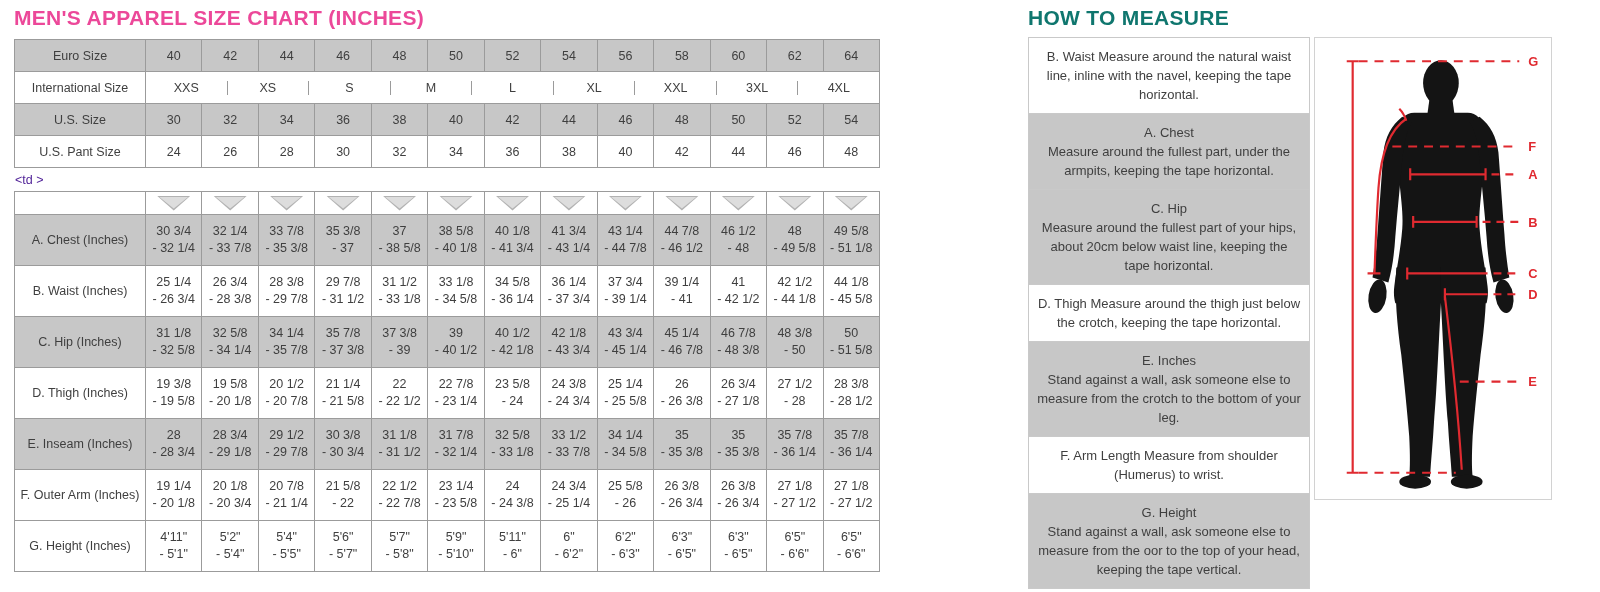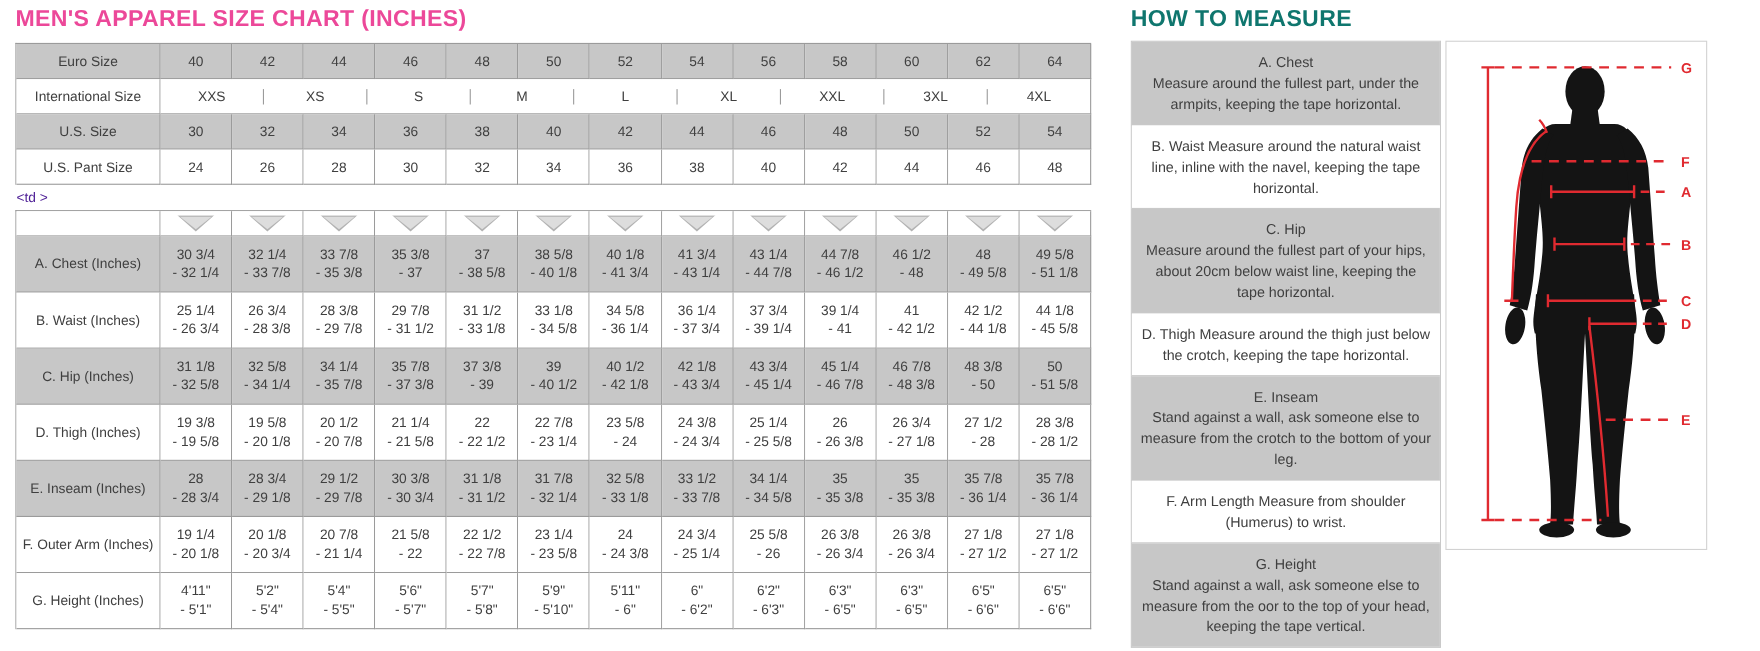--- a/index.html
+++ b/index.html
@@ -3,21 +3,21 @@
 <meta charset="utf-8">
 <style>
   * { box-sizing: border-box; margin: 0; padding: 0; }
   html,body { width:1600px; height:592px; background:#ffffff;
     font-family:"Liberation Sans", sans-serif; color:#3f3f3f; overflow:hidden; }
 
   .left-col { position:absolute; left:14px; top:6px; width:978px; }
   .page-title { font-size:21px; font-weight:700; letter-spacing:0.3px; color:#ec4899;
     margin-bottom:9px; }
 
-  .size-grid { display:grid; grid-template-columns:131px repeat(13,1fr); width:978px;
+  .size-grid { display:grid; grid-template-columns:131px repeat(13,1fr); width:866px;
     border-top:1px solid #9b9b9b; border-left:1px solid #9b9b9b; font-size:12.5px; }
   .cell { border-right:1px solid #9b9b9b; border-bottom:1px solid #9b9b9b;
     display:flex; align-items:center; justify-content:center; text-align:center;
     background:#fff; min-height:32px; }
   .cell.shaded { background:#c7c7c7; }
   .intl-span { padding:0; grid-column:2 / -1; display:flex; align-items:center; }
   .intl-cell { flex:1 1 0; display:flex; align-items:center; justify-content:center;
     border-right:1px solid #9b9b9b; }
   .intl-cell:last-child { border-right:none; }
 
@@ -556,36 +556,36 @@
       </div>
       <div class="cell m-cell">
         <div>6'5"</div>
         <div>- 6'6"</div>
       </div>
     </div>
 </div>
 
 <div class="right-col-title">HOW TO MEASURE</div>
 <div class="htm-list" id="htm-list">
+    <div class="htm-item">
+      <div>B. Waist Measure around the natural waist line, inline with the navel, keeping the tape horizontal.</div>
+    </div>
     <div class="htm-item shaded">
       <div>A. Chest</div>
       <div>Measure around the fullest part, under the armpits, keeping the tape horizontal.</div>
     </div>
-    <div class="htm-item">
-      <div>B. Waist Measure around the natural waist line, inline with the navel, keeping the tape horizontal.</div>
-    </div>
     <div class="htm-item shaded">
       <div>C. Hip</div>
       <div>Measure around the fullest part of your hips, about 20cm below waist line, keeping the tape horizontal.</div>
     </div>
     <div class="htm-item">
       <div>D. Thigh Measure around the thigh just below the crotch, keeping the tape horizontal.</div>
     </div>
     <div class="htm-item shaded">
-      <div>E. Inseam</div>
+      <div>E. Inches</div>
       <div>Stand against a wall, ask someone else to measure from the crotch to the bottom of your leg.</div>
     </div>
     <div class="htm-item">
       <div>F. Arm Length Measure from shoulder (Humerus) to wrist.</div>
     </div>
     <div class="htm-item shaded">
       <div>G. Height</div>
       <div>Stand against a wall, ask someone else to measure from the oor to the top of your head, keeping the tape vertical.</div>
     </div>
   </div>

